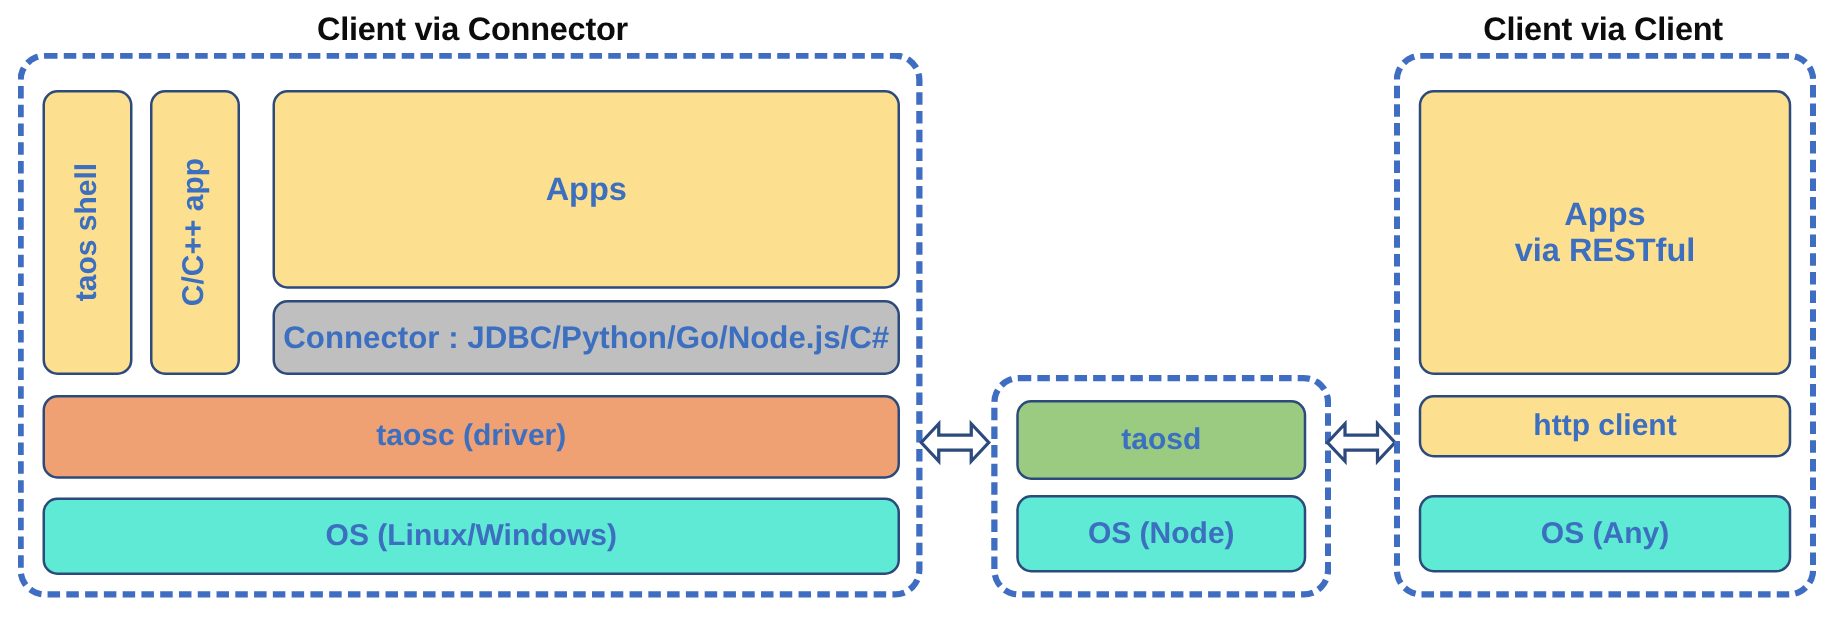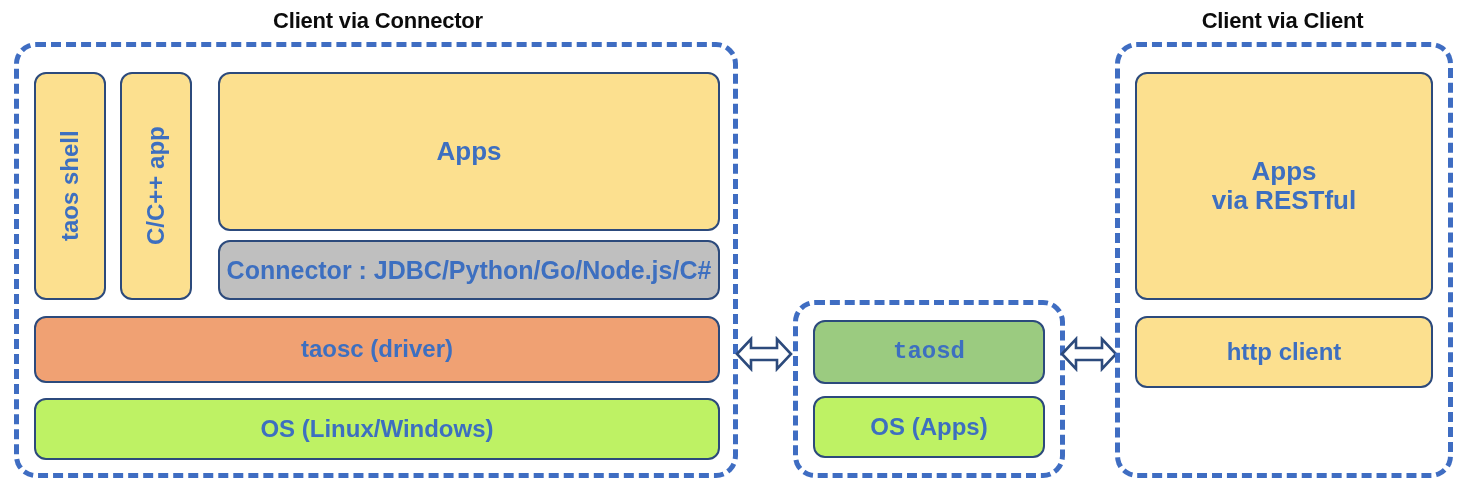--- a/index.html
+++ b/index.html
@@ -19,21 +19,21 @@
     position: absolute;
     left: 0; top: 0;
     width: 1467px;
     height: 498px;
   }
 
   
   .group-title {
     position: absolute;
     text-align: center;
-    font-size: 22px;
+    font-size: 26px;
     font-weight: bold;
     color: #0c0c0c;
     letter-spacing: -0.2px;
     white-space: nowrap;
   }
 
   
   .dashed-box {
     position: absolute;
     box-sizing: border-box;
@@ -52,21 +52,21 @@
     align-items: center;
     justify-content: center;
     text-align: center;
     color: #3d6fc0;
     font-weight: bold;
     line-height: 1.12;
     white-space: pre-line;
   }
   .node.yellow { background: #fce08f; }
   .node.orange { background: #f0a173; }
-  .node.blue   { background: #bef264; }
+  .node.blue   { background: #5eead4; }
   .node.green  { background: #9bcb80; }
   .node.gray   { background: #bfbfbf; }
 
   .node.vertical {
     writing-mode: vertical-rl;
     transform: rotate(180deg);
   }
 
   .fs-26 { font-size: 26px; }
   .fs-24 { font-size: 24px; }
@@ -102,31 +102,32 @@
   <div class="node blue fs-24" style="left:34px; top:398px; width:686px; height:62px;">OS (Linux/Windows)</div>
 
   <div class="arrow" style="left:735px; top:329px;">
     <svg width="58" height="50" viewBox="0 0 58 50">
       <polygon points="2,25 16,10 16,19 42,19 42,10 56,25 42,40 42,31 16,31 16,40" fill="#ffffff" stroke="#2c4a7c" stroke-width="2.6" stroke-linejoin="miter"></polygon>
     </svg>
   </div>
 
   <div class="dashed-box" style="left:793px; top:300px; width:272px; height:178px;"></div>
 
-  <div class="node green fs-24" style="left:813px; top:320px; width:232px; height:64px;font-family:Liberation Mono, monospace;">taosd</div>
+  <div class="node green fs-24" style="left:813px; top:320px; width:232px; height:64px;">taosd</div>
 
-  <div class="node blue fs-24" style="left:813px; top:396px; width:232px; height:62px;">OS (Apps)</div>
+  <div class="node blue fs-24" style="left:813px; top:396px; width:232px; height:62px;">OS (Node)</div>
 
   <div class="arrow" style="left:1060px; top:329px;">
     <svg width="58" height="50" viewBox="0 0 58 50">
       <polygon points="2,25 16,10 16,19 42,19 42,10 56,25 42,40 42,31 16,31 16,40" fill="#ffffff" stroke="#2c4a7c" stroke-width="2.6" stroke-linejoin="miter"></polygon>
     </svg>
   </div>
 
   <div class="dashed-box" style="left:1115px; top:42px; width:338px; height:436px;"></div>
 
   <div class="node yellow fs-26" style="left:1135px; top:72px; width:298px; height:228px;">Apps
 via RESTful</div>
 
-  <div class="node yellow fs-24" style="left:1135px; top:316px; width:298px; height:72px;">http client</div>
+  <div class="node yellow fs-24" style="left:1135px; top:316px; width:298px; height:50px;">http client</div>
 
+  <div class="node blue fs-24" style="left:1135px; top:396px; width:298px; height:62px;">OS (Any)</div>
 
 </div>
 
 </body></html>

